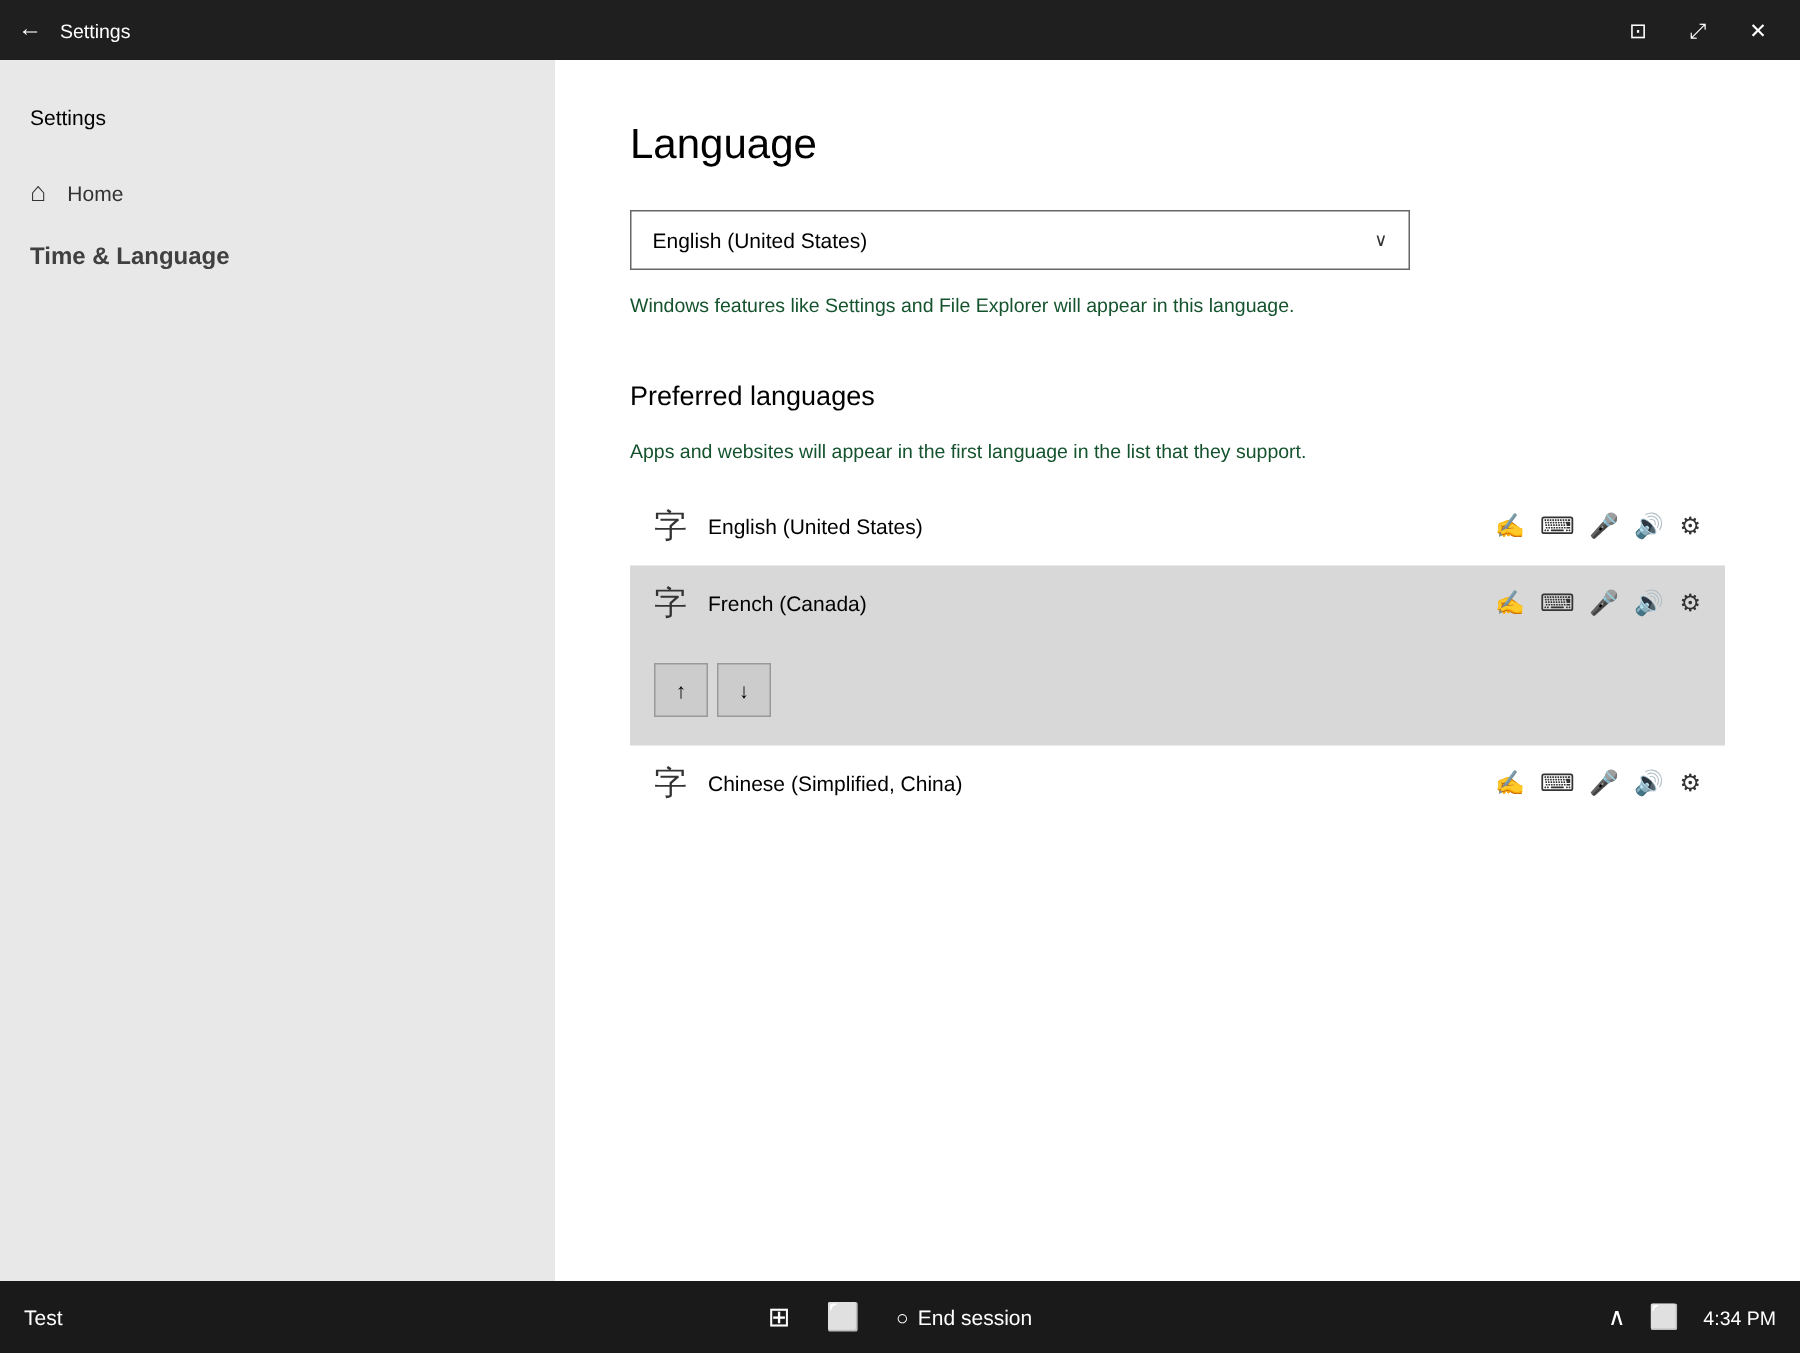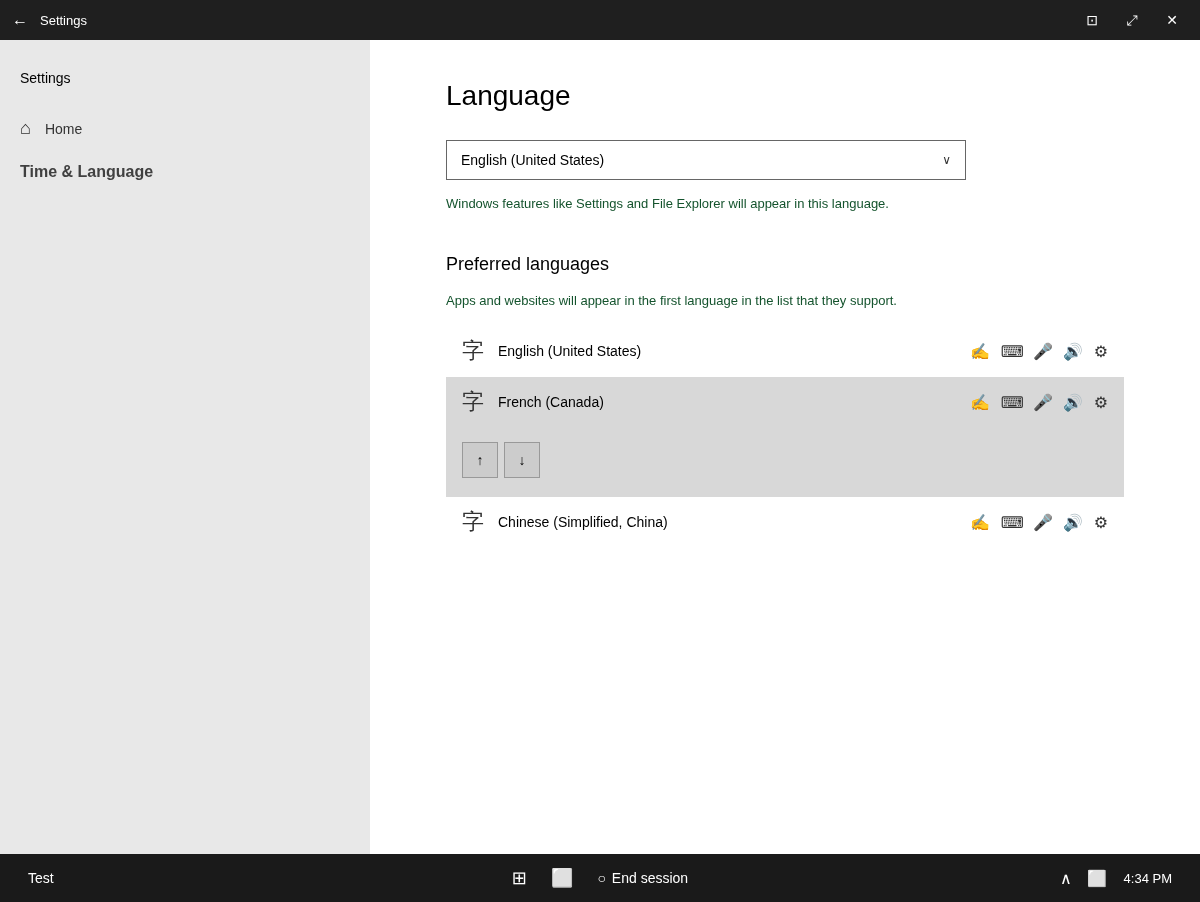--- a/index.html
+++ b/index.html
@@ -39,21 +39,21 @@
       padding: 12px 20px;
       cursor: pointer; font-size: 14px; color: #333;
     }
     .sidebar-item .icon { margin-right: 14px; font-size: 18px; }
     .sidebar-nav-active {
       font-weight: 700; color: #404040;
       padding: 12px 20px;
     }
 
     
-    .content { flex: 1; padding: 40px 76px; overflow-y: auto; background: #fff; }
+    .content { flex: 1; padding: 40px 50px; overflow-y: auto; background: #fff; }
     .page-title { font-size: 28px; font-weight: 300; margin-bottom: 28px; color: #000; }
     .section-title { font-size: 18px; font-weight: 400; margin-bottom: 16px; color: #000; }
     .section-desc { font-size: 13px; color: #14532d; margin-bottom: 16px; line-height: 1.5; }
 
     
     .dropdown-wrapper { margin-bottom: 14px; }
     .dropdown-select {
       width: 520px; height: 40px;
       border: 1px solid #666; background: #fff;
       display: flex; align-items: center; justify-content: space-between;
@@ -84,21 +84,21 @@
       display: flex; align-items: center; justify-content: center;
       cursor: pointer; font-size: 14px;
     }
 
     .note-text { font-size: 13px; color: #333; line-height: 1.5; margin-top: 20px; }
 
     
     .taskbar {
       height: 48px; background: #1a1a1a;
       display: flex; align-items: center;
-      padding: 0 28px;
+      padding: 0 16px;
       position: relative;
     }
     .taskbar-left { color: #fff; font-size: 14px; min-width: 120px; }
     .taskbar-center { 
       position: absolute; left: 50%; transform: translateX(-50%);
       display: flex; align-items: center; gap: 24px;
     }
     .taskbar-icon { color: #fff; font-size: 18px; cursor: pointer; }
     .taskbar-end-session {
       display: flex; align-items: center; gap: 6px;

